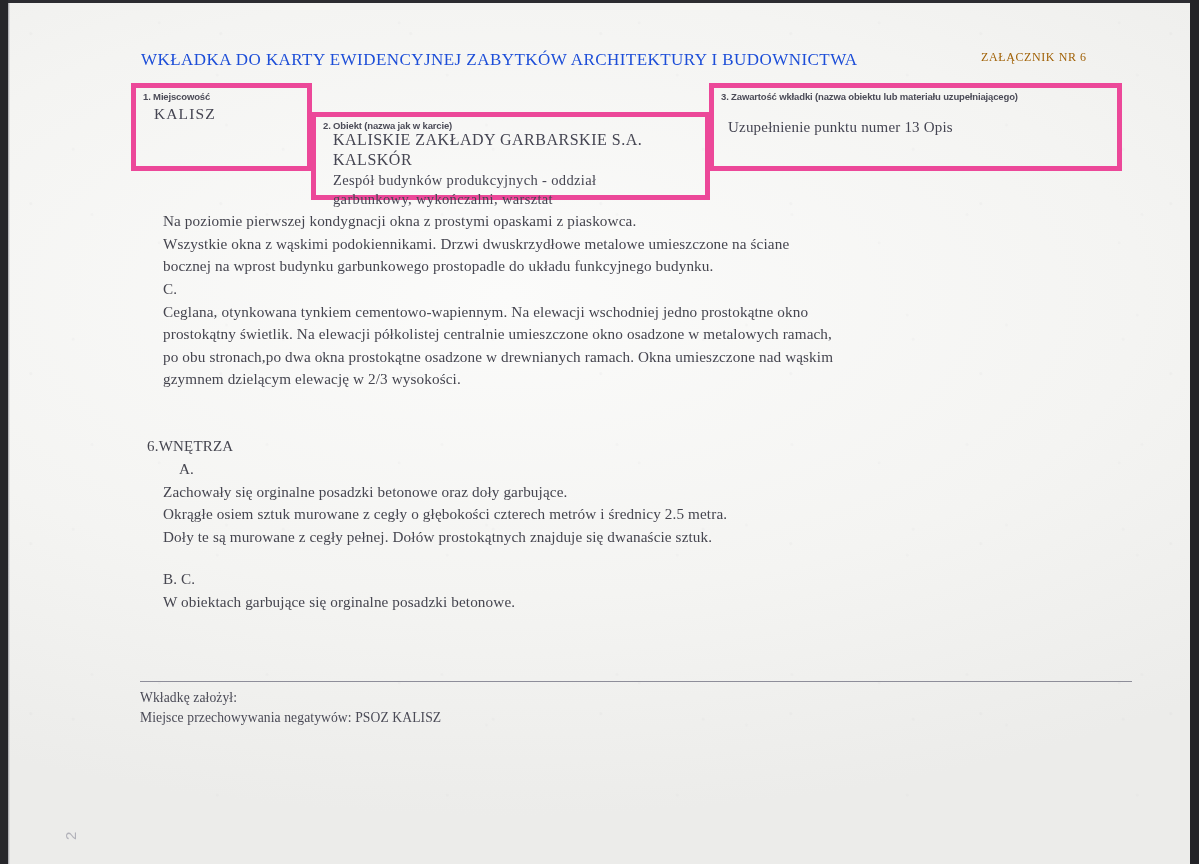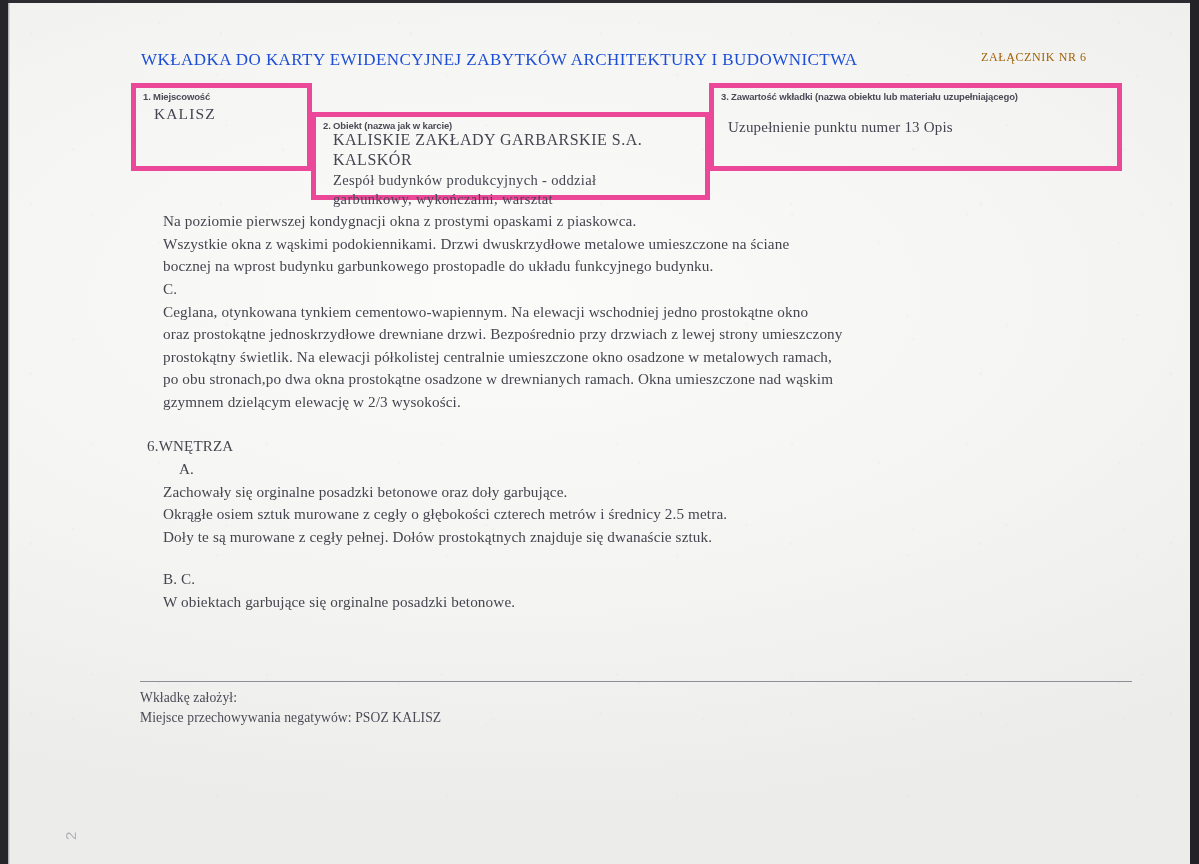--- a/index.html
+++ b/index.html
@@ -179,21 +179,20 @@
 
     <div class="body-block blk-a">
       <p>Na poziomie pierwszej kondygnacji okna z prostymi opaskami z piaskowca.</p>
       <p>Wszystkie okna z wąskimi podokiennikami. Drzwi dwuskrzydłowe metalowe umieszczone na ściane</p>
       <p>bocznej na wprost budynku garbunkowego prostopadle do układu funkcyjnego budynku.</p>
     </div>
 
     <div class="body-block blk-c">
       <p>C.</p>
       <p>Ceglana, otynkowana tynkiem cementowo-wapiennym. Na elewacji wschodniej jedno prostokątne okno</p>
-      <p>oraz prostokątne jednoskrzydłowe drewniane drzwi. Bezpośrednio przy drzwiach z lewej strony umieszczony</p>
       <p>prostokątny świetlik. Na elewacji półkolistej centralnie umieszczone okno osadzone w metalowych ramach,</p>
       <p>po obu stronach,po dwa okna prostokątne osadzone w drewnianych ramach. Okna umieszczone nad wąskim</p>
       <p>gzymnem dzielącym elewację w 2/3 wysokości.</p>
     </div>
 
     <div class="sect-wnetrza">6.WNĘTRZA</div>
 
     <div class="body-block blk-int">
       <p class="indent">A.</p>
       <p>Zachowały się orginalne posadzki betonowe oraz doły garbujące.</p>

